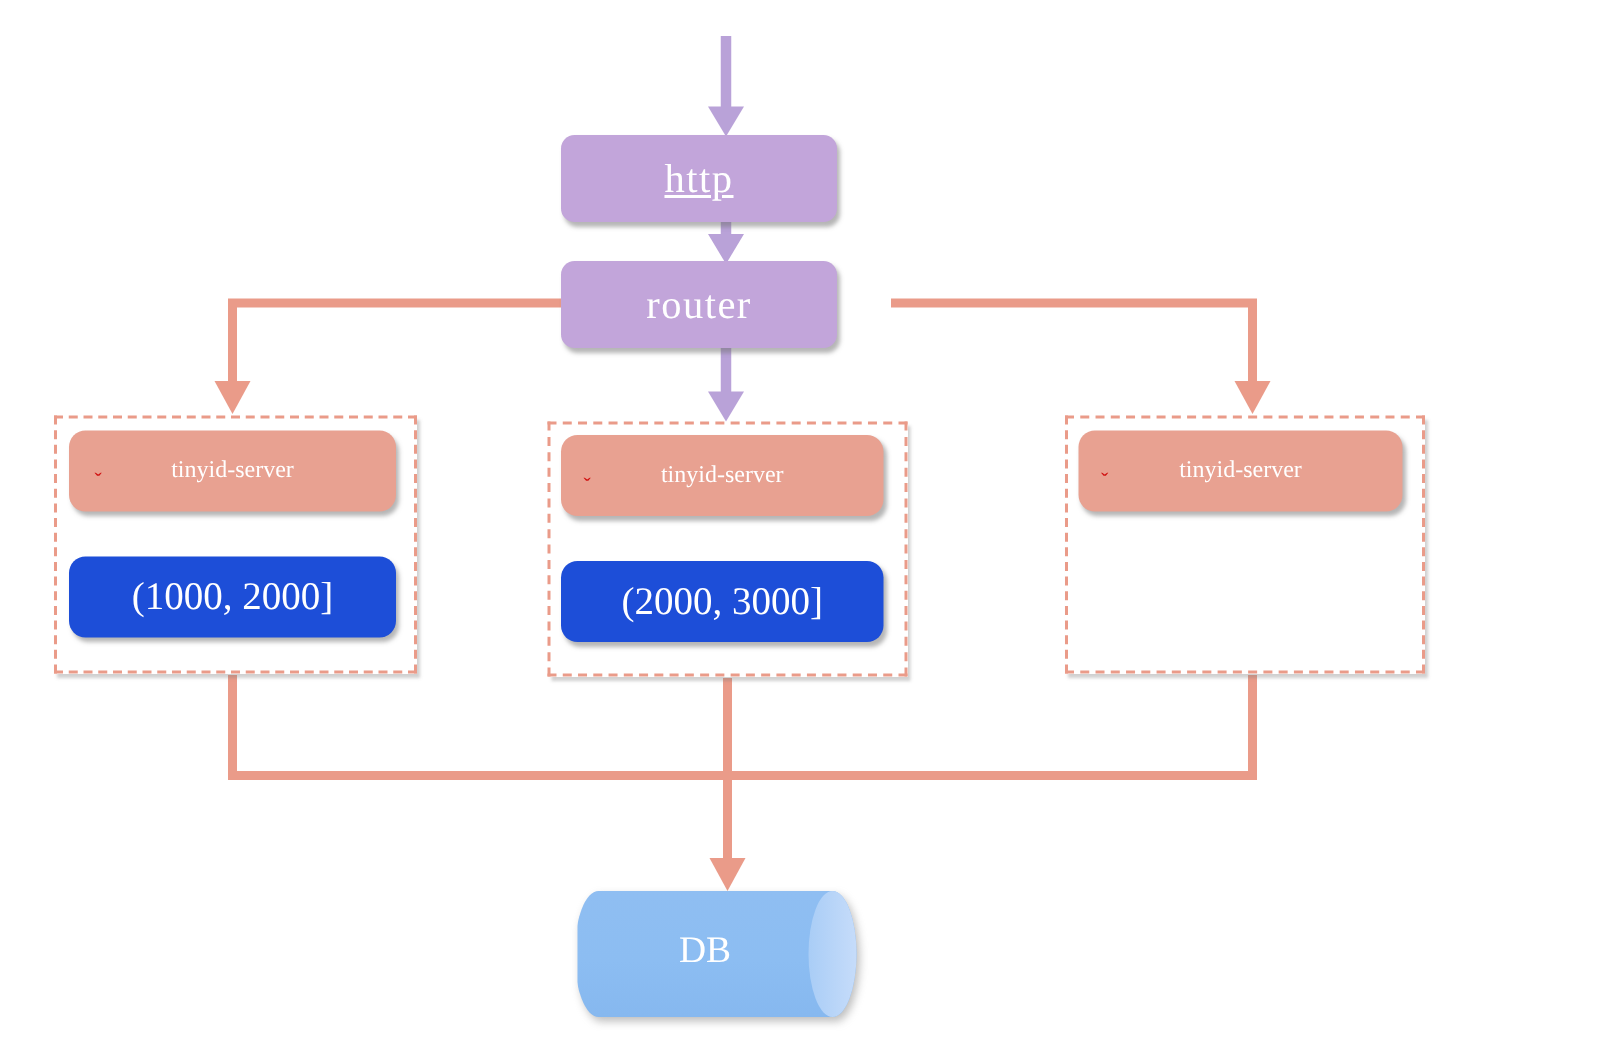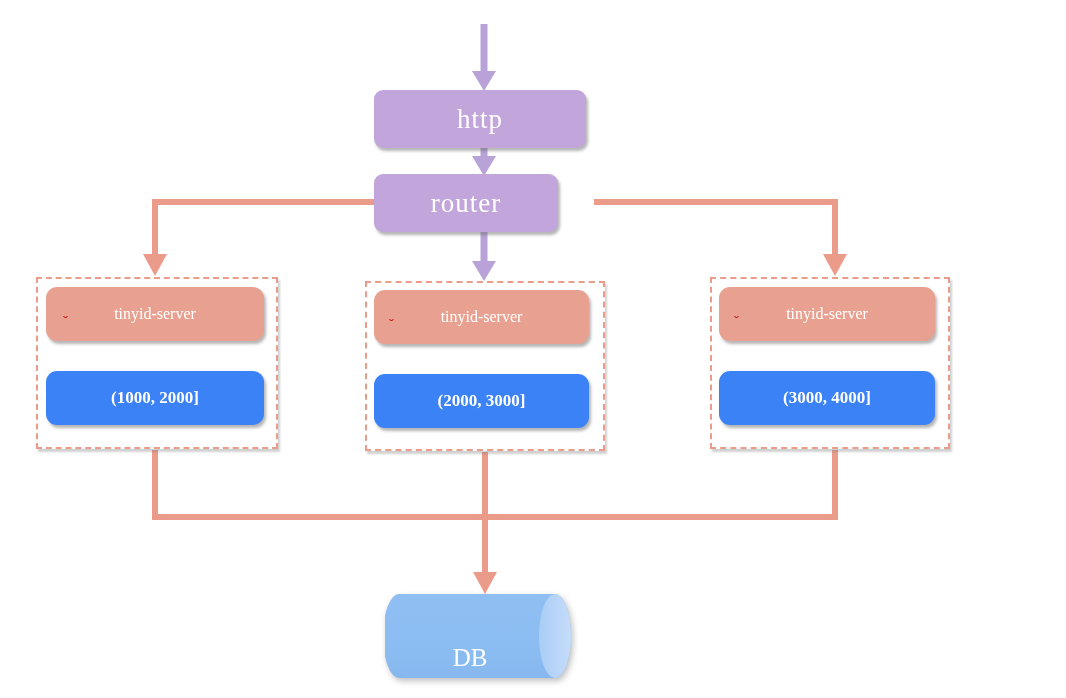--- a/index.html
+++ b/index.html
@@ -56,24 +56,23 @@
     letter-spacing: 1px;
   }
 
   .node-salmon {
     background: #e8a191;
     font-size: 16px;
     border-radius: 11px;
   }
 
   .node-blue {
-    background: #3b82f6;
-    font-size: 17px;
+    background: #1d4ed8;
+    font-size: 26px;
     border-radius: 11px;
-    font-weight: bold;
   }
 
   
   .group-box {
     position: absolute;
     z-index: 2;
     box-sizing: border-box;
     border: 2px dashed #ea9b89;
     background: transparent;
     box-shadow: 2px 3px 2px rgba(120,120,120,0.35);
@@ -98,21 +97,20 @@
     z-index: 3;
     filter: drop-shadow(2px 3px 3px rgba(110,110,110,0.45));
   }
   .cyl-label {
     position: absolute;
     z-index: 4;
     color: #ffffff;
     font-size: 25px;
     text-align: center;
     white-space: nowrap;
-    margin-top: 24px;
   }
 </style>
 </head>
 <body>
 
 <div id="diagram">
 
   <svg id="connectors" viewBox="0 0 1066 698" width="1066" height="698" xmlns="http://www.w3.org/2000/svg">
 
     <g>
@@ -140,21 +138,21 @@
       <polygon points="835,276 823,254 847,254" fill="#ea9b89"></polygon>
     </g>
 
     <g>
       <path d="M 155 450 L 155 517 L 835 517 L 835 450" stroke="#ea9b89" stroke-width="6" fill="none"></path>
       <line x1="485" y1="452" x2="485" y2="575" stroke="#ea9b89" stroke-width="6"></line>
       <polygon points="485,594 473,572 497,572" fill="#ea9b89"></polygon>
     </g>
   </svg>
 
-  <div class="node node-purple" style="left:374px; top:90px; width:212px; height:58px;">
+  <div class="node node-purple" style="left:374px; top:90px; width:184px; height:58px;text-decoration:underline;">
     <span>http</span>
   </div>
 
   <div class="node node-purple" style="left:374px; top:174px; width:184px; height:58px;">
     <span>router</span>
   </div>
 
   <div class="group-box" style="left:36px; top:277px; width:242px; height:172px;"></div>
 
   <div class="node node-salmon" style="left:46px; top:287px; width:218px; height:54px;">
@@ -177,23 +175,20 @@
     <span>(2000, 3000]</span>
   </div>
 
   <div class="group-box" style="left:710px; top:277px; width:240px; height:172px;"></div>
 
   <div class="node node-salmon" style="left:719px; top:287px; width:216px; height:54px;">
     <span>tinyid-server</span>
   </div>
   <div class="caret-mark" style="left:734px; top:316px;">ˇ</div>
 
-  <div class="node node-blue" style="left:719px; top:371px; width:216px; height:54px;">
-    <span>(3000, 4000]</span>
-  </div>
 
   <svg class="cylinder" style="left:385px; top:590px;" width="200" height="92" viewBox="0 0 200 92" xmlns="http://www.w3.org/2000/svg">
     <defs>
       <linearGradient id="bodyGrad" x1="0" y1="0" x2="0" y2="1">
         <stop offset="0%" stop-color="#8fbef2"></stop>
         <stop offset="55%" stop-color="#8cbdf2"></stop>
         <stop offset="100%" stop-color="#86b8ef"></stop>
       </linearGradient>
       <linearGradient id="capGrad" x1="0" y1="0" x2="1" y2="0">
         <stop offset="0%" stop-color="#a9cdf6"></stop>

